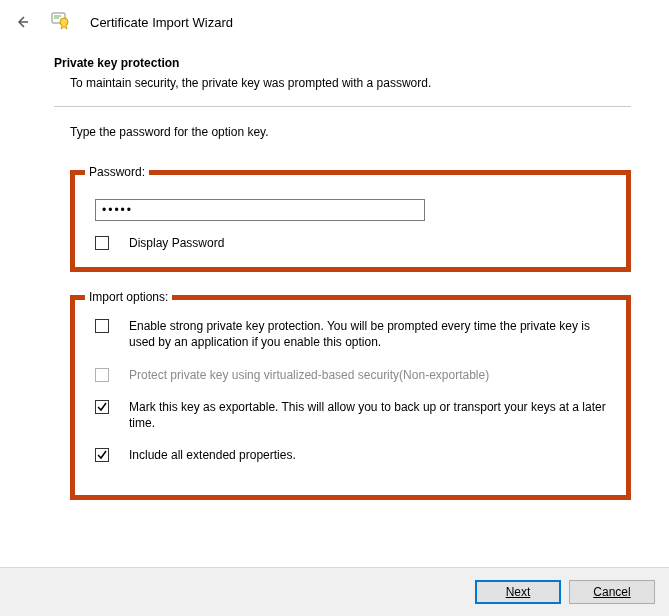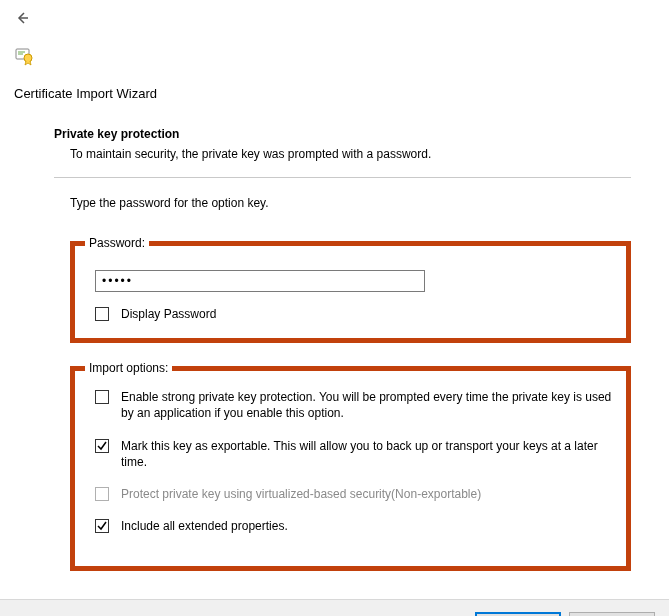--- a/index.html
+++ b/index.html
@@ -7,23 +7,22 @@
       font-family: "Segoe UI", Tahoma, sans-serif;
       font-size: 12px;
       color: #000;
       background: #fff;
       width: 669px;
       height: 616px;
       overflow: hidden;
     }
     .window { display: flex; flex-direction: column; height: 100%; }
     .titlebar {
-      display: flex; align-items: flex-start; gap: 20px;
+      display: flex; align-items: flex-end; gap: 20px;
       padding: 10px 14px 6px 14px;
-      flex-direction: column;
     }
     .back-arrow { width: 16px; height: 16px; display:inline-block; color:#555; }
     .cert-icon { width: 20px; height: 20px; display:inline-block; }
     .title { font-size: 13px; color: #000; }
     .content {
       flex: 1; padding: 20px 38px 10px 54px;
     }
     .heading { font-weight: 600; font-size: 12px; margin-bottom: 6px; }
     .subheading { margin-left: 16px; margin-bottom: 16px; font-size: 12px; }
     .hr { border: none; border-top: 1px solid #c9c9c9; margin-bottom: 18px; }
@@ -41,21 +40,21 @@
     }
     .password-input {
       width: 330px; height: 22px;
       border: 1px solid #7a7a7a;
       padding: 2px 6px;
       font-family: inherit; font-size: 12px;
       letter-spacing: 2px;
       display: block;
       margin: 6px 0 14px 6px;
     }
-    .check-row { display: flex; align-items: flex-start; gap: 12px; margin-left: 6px; margin-bottom: 12px; }
+    .check-row { display: flex; align-items: flex-start; gap: 20px; margin-left: 6px; margin-bottom: 12px; }
     .check-row:last-child { margin-bottom: 0; }
     .checkbox {
       width: 14px; height: 14px; border: 1px solid #333; flex-shrink: 0;
       display:inline-flex; align-items:center; justify-content:center;
       margin-top: 1px;
       background:#fff;
       cursor: pointer;
     }
     .checkbox.disabled { border-color:#b0b0b0; cursor: default; }
     .checkbox svg { display:none; width: 10px; height: 10px; }
@@ -126,33 +125,33 @@
       <legend>Import options:</legend>
 
       <div class="check-row">
         <span class="checkbox">
           
         </span>
         <span class="check-label">Enable strong private key protection. You will be prompted every time the private key is used by an application if you enable this option.</span>
       </div>
 
       <div class="check-row">
+        <span class="checkbox disabled">
+          
+        </span>
+        <span class="check-label disabled">Protect private key using virtualized-based security(Non-exportable)</span>
+      </div>
+
+      <div class="check-row">
         <span class="checkbox checked">
           <svg viewBox="0 0 10 10">
               <path d="M1 5 L4 8 L9 1" fill="none" stroke="#000" stroke-width="1.5"></path>
             </svg>
         </span>
         <span class="check-label">Mark this key as exportable. This will allow you to back up or transport your keys at a later time.</span>
-      </div>
-
-      <div class="check-row">
-        <span class="checkbox disabled">
-          
-        </span>
-        <span class="check-label disabled">Protect private key using virtualized-based security(Non-exportable)</span>
       </div>
 
       <div class="check-row">
         <span class="checkbox checked">
           <svg viewBox="0 0 10 10">
               <path d="M1 5 L4 8 L9 1" fill="none" stroke="#000" stroke-width="1.5"></path>
             </svg>
         </span>
         <span class="check-label">Include all extended properties.</span>
       </div>

